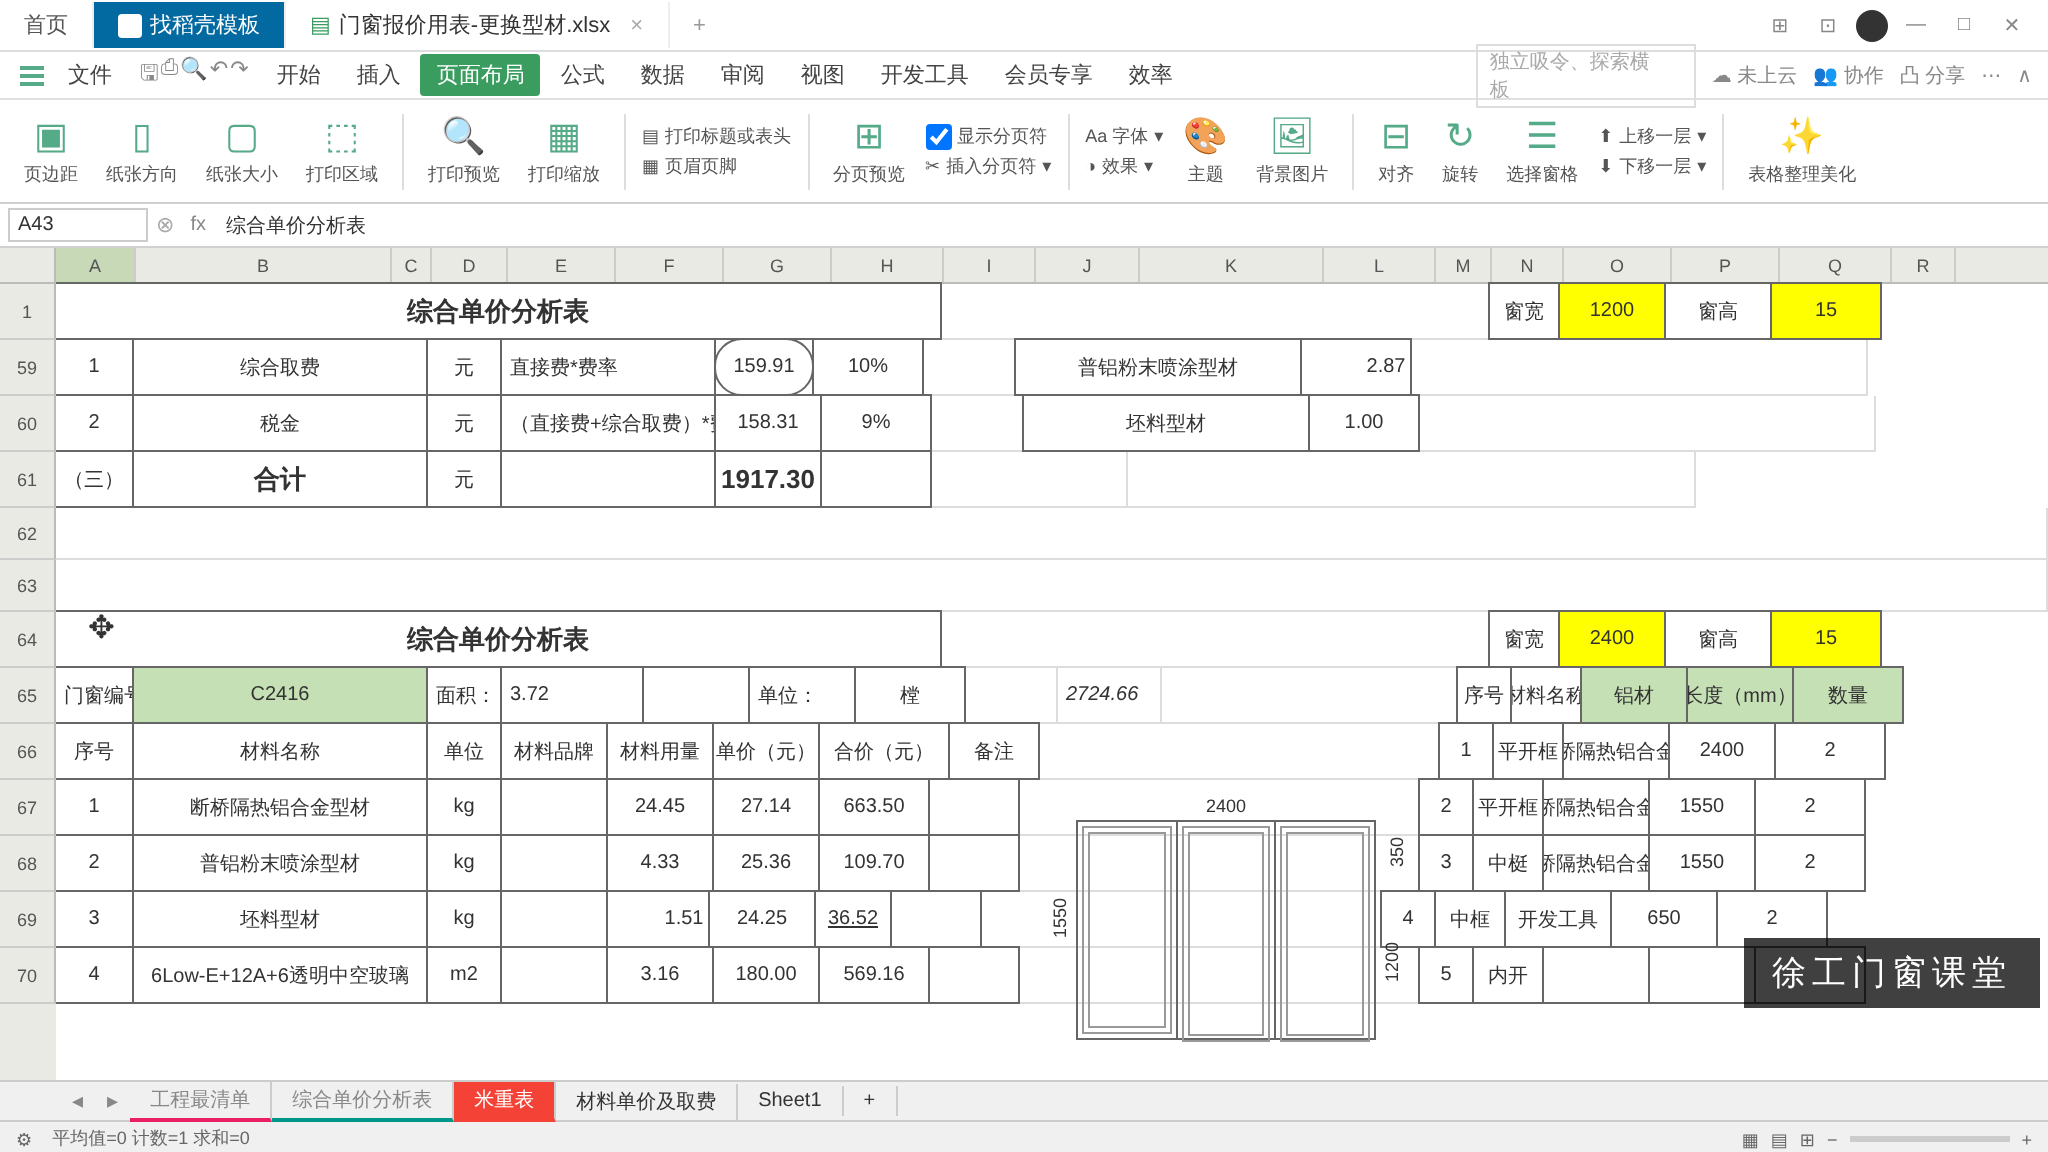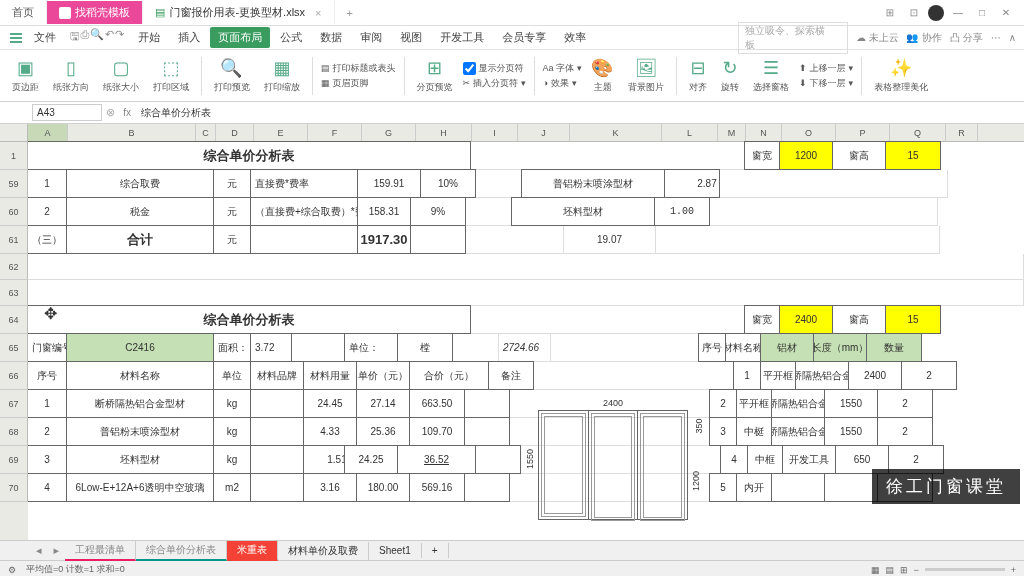--- a/index.html
+++ b/index.html
@@ -1,19 +1,19 @@
 <!DOCTYPE html>
 <html><head>
 <meta charset="utf-8">
 <style>
 *{margin:0;padding:0;box-sizing:border-box;font-family:"Microsoft YaHei",Arial,sans-serif}
 body{width:1024px;height:576px;overflow:hidden;background:#f5f5f5;font-size:11px;color:#333}
 .titlebar{height:26px;background:#fff;display:flex;align-items:center;border-bottom:1px solid #ddd}
 .tab{padding:4px 12px;font-size:11px;color:#555;border-right:1px solid #eee;display:flex;align-items:center;gap:4px}
-.tab.red{background:#ec4899;color:#fff}
+.tab.red{background:#0369a1;color:#fff}
 .tab.active{background:#fff;color:#333}
 .plus-tab{padding:0 12px;color:#999}
 .titlebar-right{margin-left:auto;display:flex;gap:4px;padding-right:8px;align-items:center}
 .win-btn{width:20px;height:18px;display:flex;align-items:center;justify-content:center;color:#888;font-size:10px}
 .avatar{width:16px;height:16px;border-radius:50%;background:#333}
 .menubar{height:24px;background:#fff;display:flex;align-items:center;padding:0 8px;gap:2px;border-bottom:1px solid #e0e0e0}
 .menu-icon{width:16px;height:16px;display:flex;align-items:center;justify-content:center;color:#5a8}
 .three-line{display:flex;flex-direction:column;gap:2px;width:12px}
 .three-line span{height:2px;background:#5a8;display:block}
 .menu-item{padding:3px 8px;font-size:11px;color:#444}
@@ -21,21 +21,21 @@
 .menu-right{margin-left:auto;display:flex;gap:8px;align-items:center;color:#888;font-size:10px}
 .search-box{border:1px solid #ddd;padding:1px 18px 1px 6px;font-size:10px;color:#aaa;width:110px}
 .ribbon{height:52px;background:#fff;display:flex;align-items:center;padding:4px 8px;gap:6px;border-bottom:1px solid #d0d0d0}
 .ribbon-group{display:flex;flex-direction:column;align-items:center;gap:2px;padding:0 4px}
 .ribbon-sep{width:1px;height:38px;background:#ddd;margin:0 2px}
 .big-icon{font-size:18px;color:#5a8}
 .ribbon-label{font-size:9px;color:#555;white-space:nowrap}
 .ribbon-small{display:flex;flex-direction:column;gap:2px;font-size:9px;color:#555}
 .ribbon-small div{display:flex;align-items:center;gap:3px;white-space:nowrap}
 .formula-bar{height:22px;background:#fff;display:flex;align-items:center;border-bottom:1px solid #d0d0d0;padding:0 4px;gap:4px}
-.name-box{width:70px;border:1px solid #ccc;padding:2px 4px;font-size:10px;background:#fff;margin-left:28px}
+.name-box{width:70px;border:1px solid #ccc;padding:2px 4px;font-size:10px;background:#fff;}
 .fx{color:#888;font-size:10px;padding:0 4px}
 .formula-input{flex:1;font-size:10px;color:#333;padding:2px}
 .sheet-area{display:flex;height:416px;background:#fff}
 .row-headers{display:flex;flex-direction:column;background:#e8eae3}
 .corner{width:28px;height:18px;background:#e8eae3;border-right:1px solid #bbb;border-bottom:1px solid #bbb}
 .row-h{width:28px;height:26px;display:flex;align-items:center;justify-content:center;font-size:9px;color:#555;border-right:1px solid #bbb;border-bottom:1px solid #ccc;background:#e8eae3}
 .row-h.big{height:28px}
 .grid{flex:1;overflow:hidden;position:relative}
 .col-headers{display:flex;height:18px;background:#e8eae3;border-bottom:1px solid #bbb}
 .col-h{display:flex;align-items:center;justify-content:center;font-size:9px;color:#555;border-right:1px solid #ccc}
@@ -255,89 +255,88 @@
           <div class="cell bordered" style="width: 36px;">窗宽</div>
           <div class="cell yellow bordered" style="width: 54px;">1200</div>
           <div class="cell bordered" style="width: 54px;">窗高</div>
           <div class="cell yellow bordered" style="width: 56px;">15</div>
         </div>
         <div class="data-row big">
           <div class="cell bordered" style="width: 40px;">1</div>
           <div class="cell bordered" style="width: 148px;">综合取费</div>
           <div class="cell bordered" style="width: 38px;">元</div>
           <div class="cell bordered left" style="width: 108px;">直接费*费率</div>
-          <div class="cell bordered" style="width: 64px;">159.91</div>
+          <div class="cell bordered" style="width: 50px; border-radius: 14px;">159.91</div>
           <div class="cell bordered" style="width: 56px;">10%</div>
           <div class="cell " style="width: 46px;"></div>
           <div class="cell bordered" style="width: 144px;">普铝粉末喷涂型材</div>
           <div class="cell bordered" style="width: 56px; padding-left: 32px;">2.87</div>
           <div class="cell " style="width: 228px;"></div>
         </div>
         <div class="data-row big">
           <div class="cell bordered" style="width: 40px;">2</div>
           <div class="cell bordered" style="width: 148px;">税金</div>
           <div class="cell bordered" style="width: 38px;">元</div>
           <div class="cell bordered left" style="width: 108px;">（直接费+综合取费）*费率</div>
           <div class="cell bordered" style="width: 54px;">158.31</div>
           <div class="cell bordered" style="width: 56px;">9%</div>
           <div class="cell " style="width: 46px;"></div>
           <div class="cell bordered" style="width: 144px;">坯料型材</div>
-          <div class="cell bordered" style="width: 56px; font-family: Liberation Mono, monospace;">1.00</div>
+          <div class="cell bordered" style="width: 56px;">1.00</div>
           <div class="cell " style="width: 228px;"></div>
         </div>
         <div class="data-row big">
           <div class="cell bordered" style="width: 40px;">（三）</div>
           <div class="cell bordered bold" style="width: 148px;">合计</div>
           <div class="cell bordered" style="width: 38px;">元</div>
           <div class="cell bordered" style="width: 108px;"></div>
           <div class="cell bordered bold" style="width: 54px;">1917.30</div>
           <div class="cell bordered" style="width: 56px;"></div>
           <div class="cell " style="width: 98px;"></div>
-          <div class="cell " style="width: 92px;">19.07</div>
           <div class="cell " style="width: 284px;"></div>
         </div>
         <div class="data-row">
           <div class="cell " style="width: 996px;"></div>
         </div>
         <div class="data-row">
           <div class="cell " style="width: 996px;"></div>
         </div>
         <div class="data-row big">
           <div class="cell bold bordered" style="width: 444px;">综合单价分析表</div>
           <div class="cell " style="width: 274px;"></div>
           <div class="cell bordered" style="width: 36px;">窗宽</div>
           <div class="cell yellow bordered" style="width: 54px;">2400</div>
           <div class="cell bordered" style="width: 54px;">窗高</div>
           <div class="cell yellow bordered" style="width: 56px;">15</div>
         </div>
         <div class="data-row big">
           <div class="cell bordered left" style="width: 40px;">门窗编号：</div>
           <div class="cell bordered green" style="width: 148px;">C2416</div>
           <div class="cell bordered left" style="width: 38px;">面积：</div>
-          <div class="cell bordered left" style="width: 42px;">3.72</div>
+          <div class="cell bordered left" style="width: 72px;">3.72</div>
           <div class="cell bordered" style="width: 54px;"></div>
           <div class="cell bordered left" style="width: 54px;">单位：</div>
           <div class="cell bordered" style="width: 56px;">樘</div>
           <div class="cell " style="width: 46px;"></div>
           <div class="cell left" style="width: 52px; font-style: italic;">2724.66</div>
           <div class="cell " style="width: 148px;"></div>
           <div class="cell bordered" style="width: 28px;">序号</div>
           <div class="cell bordered" style="width: 36px;">材料名称</div>
           <div class="cell bordered green" style="width: 54px;">铝材</div>
           <div class="cell bordered green" style="width: 54px;">长度（mm）</div>
           <div class="cell bordered green" style="width: 56px;">数量</div>
         </div>
         <div class="data-row big">
           <div class="cell bordered" style="width: 40px;">序号</div>
           <div class="cell bordered" style="width: 148px;">材料名称</div>
           <div class="cell bordered" style="width: 38px;">单位</div>
           <div class="cell bordered" style="width: 54px;">材料品牌</div>
           <div class="cell bordered" style="width: 54px;">材料用量</div>
           <div class="cell bordered" style="width: 54px;">单价（元）</div>
-          <div class="cell bordered" style="width: 80px;">合价（元）</div>
+          <div class="cell bordered" style="width: 66px;">合价（元）</div>
           <div class="cell bordered" style="width: 46px;">备注</div>
           <div class="cell " style="width: 200px;"></div>
           <div class="cell bordered" style="width: 28px;">1</div>
           <div class="cell bordered" style="width: 36px;">平开框</div>
           <div class="cell bordered" style="width: 54px;">断桥隔热铝合金型</div>
           <div class="cell bordered" style="width: 54px;">2400</div>
           <div class="cell bordered" style="width: 56px;">2</div>
         </div>
         <div class="data-row big">
           <div class="cell bordered" style="width: 40px;">1</div>
@@ -369,23 +368,23 @@
           <div class="cell bordered" style="width: 36px;">中梃</div>
           <div class="cell bordered" style="width: 54px;">断桥隔热铝合金型</div>
           <div class="cell bordered" style="width: 54px;">1550</div>
           <div class="cell bordered" style="width: 56px;">2</div>
         </div>
         <div class="data-row big">
           <div class="cell bordered" style="width: 40px;">3</div>
           <div class="cell bordered" style="width: 148px;">坯料型材</div>
           <div class="cell bordered" style="width: 38px;">kg</div>
           <div class="cell bordered" style="width: 54px;"></div>
-          <div class="cell bordered" style="width: 42px; padding-left: 28px;">1.51</div>
+          <div class="cell bordered" style="width: 52px; padding-left: 28px;">1.51</div>
           <div class="cell bordered" style="width: 54px;">24.25</div>
-          <div class="cell bordered" style="width: 79px; text-decoration: underline;">36.52</div>
+          <div class="cell bordered" style="width: 39px; text-decoration: underline;">36.52</div>
           <div class="cell bordered" style="width: 46px;"></div>
           <div class="cell " style="width: 200px;"></div>
           <div class="cell bordered" style="width: 28px;">4</div>
           <div class="cell bordered" style="width: 36px;">中框</div>
           <div class="cell bordered" style="width: 54px;">开发工具</div>
           <div class="cell bordered" style="width: 54px;">650</div>
           <div class="cell bordered" style="width: 56px;">2</div>
         </div>
         <div class="data-row big">
           <div class="cell bordered" style="width: 40px;">4</div>

